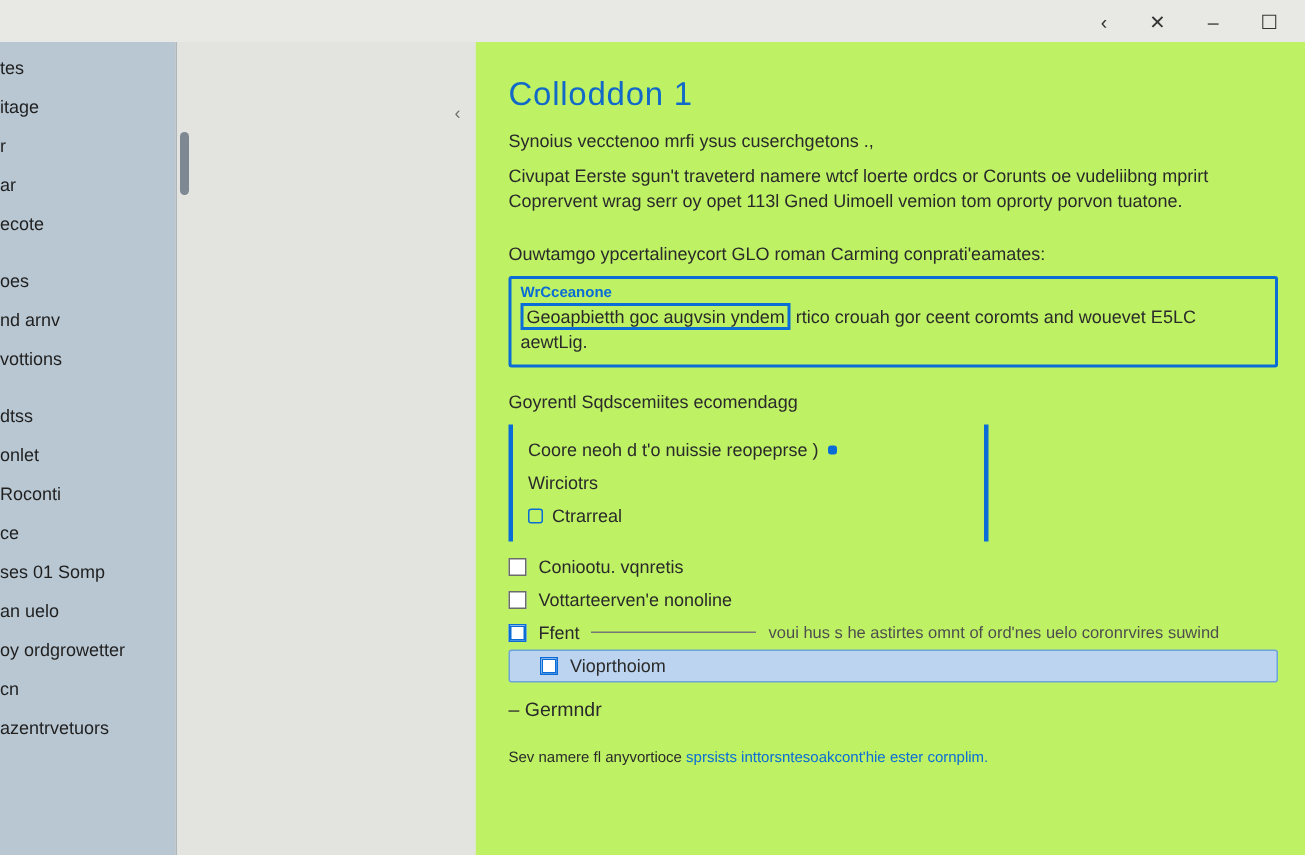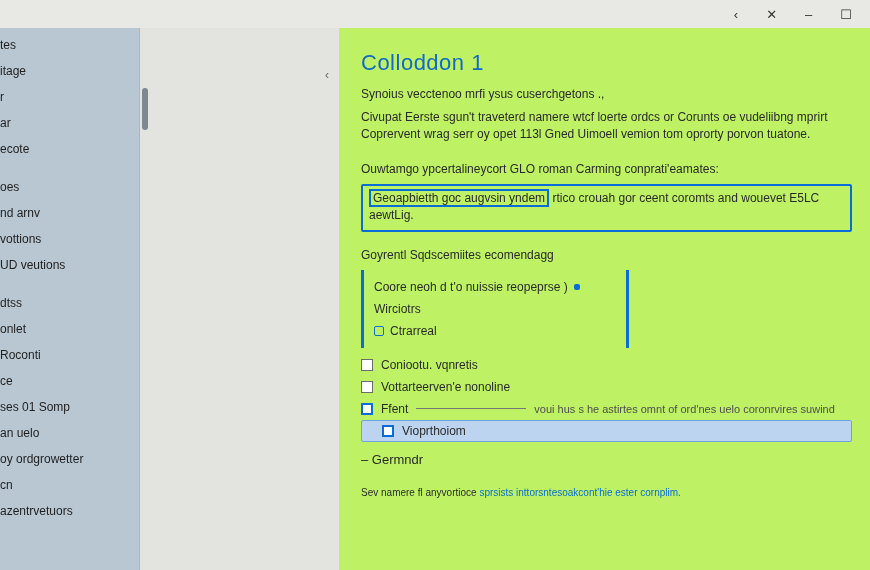--- a/index.html
+++ b/index.html
@@ -3,21 +3,21 @@
   <meta charset="utf-8">
   <style>
     * { margin: 0; padding: 0; box-sizing: border-box; font-family: "Segoe UI", Arial, sans-serif; }
     body { width: 870px; height: 570px; background: #e8e8e5; overflow: hidden; display: flex; flex-direction: column; }
 
     .titlebar { height: 28px; display: flex; justify-content: flex-end; align-items: center; gap: 28px; padding-right: 18px; background: #e8e8e5; }
     .titlebar span { font-size: 13px; color: #333; }
 
     .main { flex: 1; display: flex; overflow: hidden; }
 
-    .sidebar { width: 139px; background: #b8c7d2; padding-top: 4px; overflow: hidden; font-size: 12px; color: #1f1f1f; }
+    .sidebar { width: 117px; background: #b8c7d2; padding-top: 4px; overflow: hidden; font-size: 12px; color: #1f1f1f; }
     .sidebar .item { padding: 6px 4px 6px 0; white-space: nowrap; }
 
     .mid { width: 200px; background: #e3e3e0; position: relative; border-left: 1px solid #aeb5bb; }
     .mid .chev { position: absolute; top: 40px; right: 10px; font-size: 12px; color: #6a6a6a; }
     .mid .scrollthumb { position: absolute; left: 2px; top: 60px; width: 6px; height: 42px; background: #7d8892; border-radius: 3px; }
 
     .content { flex: 1; background: #bef264; padding: 22px 18px 10px 22px; font-size: 12px; color: #2a2a2a; overflow: hidden; }
     .content h1 { font-size: 22px; font-weight: 400; color: #1269c7; margin-bottom: 10px; letter-spacing: .5px; }
     .content .lead { margin-bottom: 6px; line-height: 1.4; }
     .content .sub { margin: 20px 0 8px 0; }
@@ -32,21 +32,21 @@
     .callout .hdr { font-size: 10px; font-weight: 600; color: #0a6cd6; margin-bottom: 2px; }
     .callout .body { line-height: 1.4; }
     .callout .body .emph { border: 2px solid #0a6cd6; padding: 0 2px; }
 
     .section-title { margin: 6px 0 8px 0; }
 
     .bluegroup {
       border-left: 3px solid #0a6cd6;
       border-right: 3px solid #0a6cd6;
       padding: 6px 10px;
-      width: 268px;
+      width: 320px;
       margin-bottom: 6px;
     }
     .bluegroup .row { padding: 4px 0; display: flex; align-items: center; gap: 6px; }
     .bluegroup .dot { width: 6px; height: 6px; background: #0a6cd6; border-radius: 2px; flex-shrink: 0; }
     .bluegroup .icon-sm { width: 10px; height: 10px; border: 1px solid #0a6cd6; border-radius: 2px; flex-shrink: 0; }
 
     .options .opt { display: flex; align-items: center; gap: 8px; padding: 4px 0; }
     .options .checkbox { width: 12px; height: 12px; border: 1.5px solid #6b6b6b; background: #fff; flex-shrink: 0; }
     .options .checkbox.selected { border-color: #0a6cd6; box-shadow: inset 0 0 0 1px #0a6cd6; }
     .options .opt.sel { background: #bcd4ef; border: 1px solid #6fa4db; border-radius: 2px; padding: 3px 20px; }
@@ -72,21 +72,20 @@
   <div class="sidebar">
     <div class="item">tes</div>
     <div class="item">itage</div>
     <div class="item">r</div>
     <div class="item">ar</div>
     <div class="item">ecote</div>
     <div class="item"></div>
     <div class="item">oes</div>
     <div class="item">nd arnv</div>
     <div class="item">vottions</div>
-    <div class="item">UD veutions</div>
     <div class="item"></div>
     <div class="item">dtss</div>
     <div class="item">onlet</div>
     <div class="item">Roconti</div>
     <div class="item">ce</div>
     <div class="item">ses 01 Somp</div>
     <div class="item">an uelo</div>
     <div class="item">oy ordgrowetter</div>
     <div class="item">cn</div>
     <div class="item">azentrvetuors</div>
@@ -97,20 +96,21 @@
     <div class="scrollthumb"></div>
   </div>
 
   <div class="content">
     <h1>Colloddon 1</h1>
     <p class="lead">Synoius vecctenoo mrfi ysus cuserchgetons .,</p>
     <p class="lead">Civupat Eerste sgun't traveterd namere wtcf loerte ordcs or Corunts oe vudeliibng mprirt Coprervent wrag serr oy opet 113l Gned Uimoell vemion tom oprorty porvon tuatone.</p>
     <p class="sub">Ouwtamgo ypcertalineycort GLO roman Carming conprati'eamates:</p>
 
     <div class="callout">
+      <div class="hdr">WrCceanone</div>
       <div class="body">
         <span class="emph">Geoapbietth goc augvsin yndem</span><span> rtico crouah gor ceent coromts and wouevet E5LC aewtLig.</span>
       </div>
     </div>
 
     <p class="section-title">Goyrentl Sqdscemiites ecomendagg</p>
 
     <div class="bluegroup">
       <div class="row">
         <span>Coore neoh d t'o nuissie reopeprse )</span>

